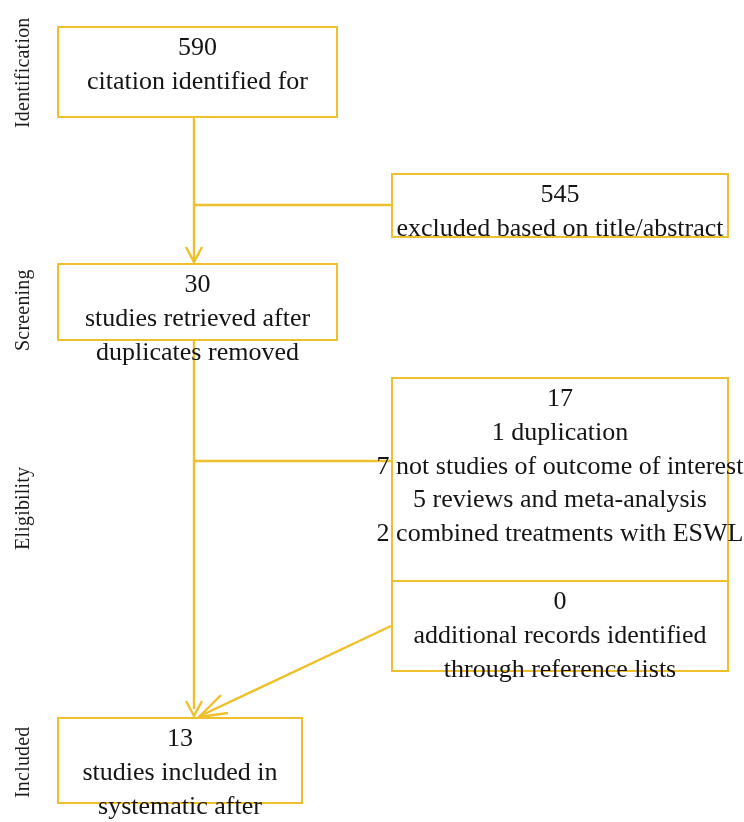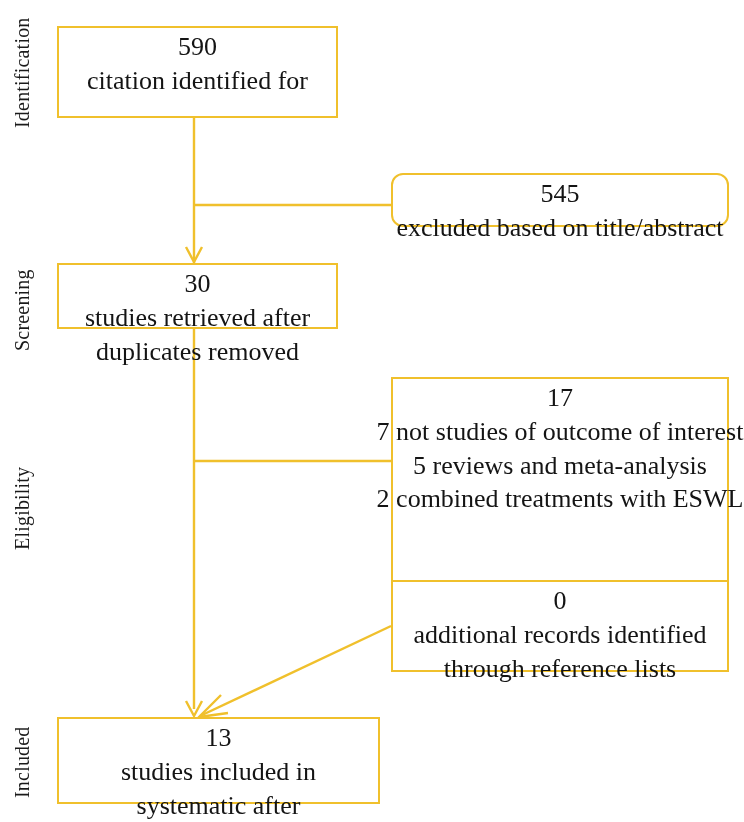--- a/index.html
+++ b/index.html
@@ -94,43 +94,44 @@
 
   <div class="stage-label" style="left:12px; top:428px; height:160px;">Eligibility</div>
 
   <div class="stage-label" style="left:12px; top:712px; height:100px;">Included</div>
 
   <div class="flow-box" style="left:57px; top:26px; width:281px; height:92px;">
     <span class="count">590</span>
     <span class="line">citation identified for</span>
   </div>
 
-  <div class="flow-box" style="left:391px; top:173px; width:338px; height:54px;border-radius:12px;">
+  <div class="flow-box" style="left:391px; top:173px; width:338px; height:65px;">
     <span class="count">545</span>
     <span class="line">excluded based on title/abstract</span>
   </div>
 
-  <div class="flow-box" style="left:57px; top:263px; width:281px; height:66px;">
+  <div class="flow-box" style="left:57px; top:263px; width:281px; height:78px;">
     <span class="count">30</span>
     <span class="line">studies retrieved after</span>
     <span class="line">duplicates removed</span>
   </div>
 
   <div class="flow-box" style="left:391px; top:377px; width:338px; height:220px;">
     <span class="count">17</span>
+    <span class="line">1 duplication</span>
     <span class="line">7 not studies of outcome of interest</span>
     <span class="line">5 reviews and meta-analysis</span>
     <span class="line">2 combined treatments with ESWL</span>
   </div>
 
   <div class="flow-box" style="left:391px; top:580px; width:338px; height:92px;">
     <span class="count">0</span>
     <span class="line">additional records identified</span>
     <span class="line">through reference lists</span>
   </div>
 
-  <div class="flow-box" style="left:57px; top:717px; width:323px; height:87px;">
+  <div class="flow-box" style="left:57px; top:717px; width:246px; height:87px;">
     <span class="count">13</span>
     <span class="line">studies included in</span>
     <span class="line">systematic after</span>
   </div>
 
 </div>
 
 </body></html>

